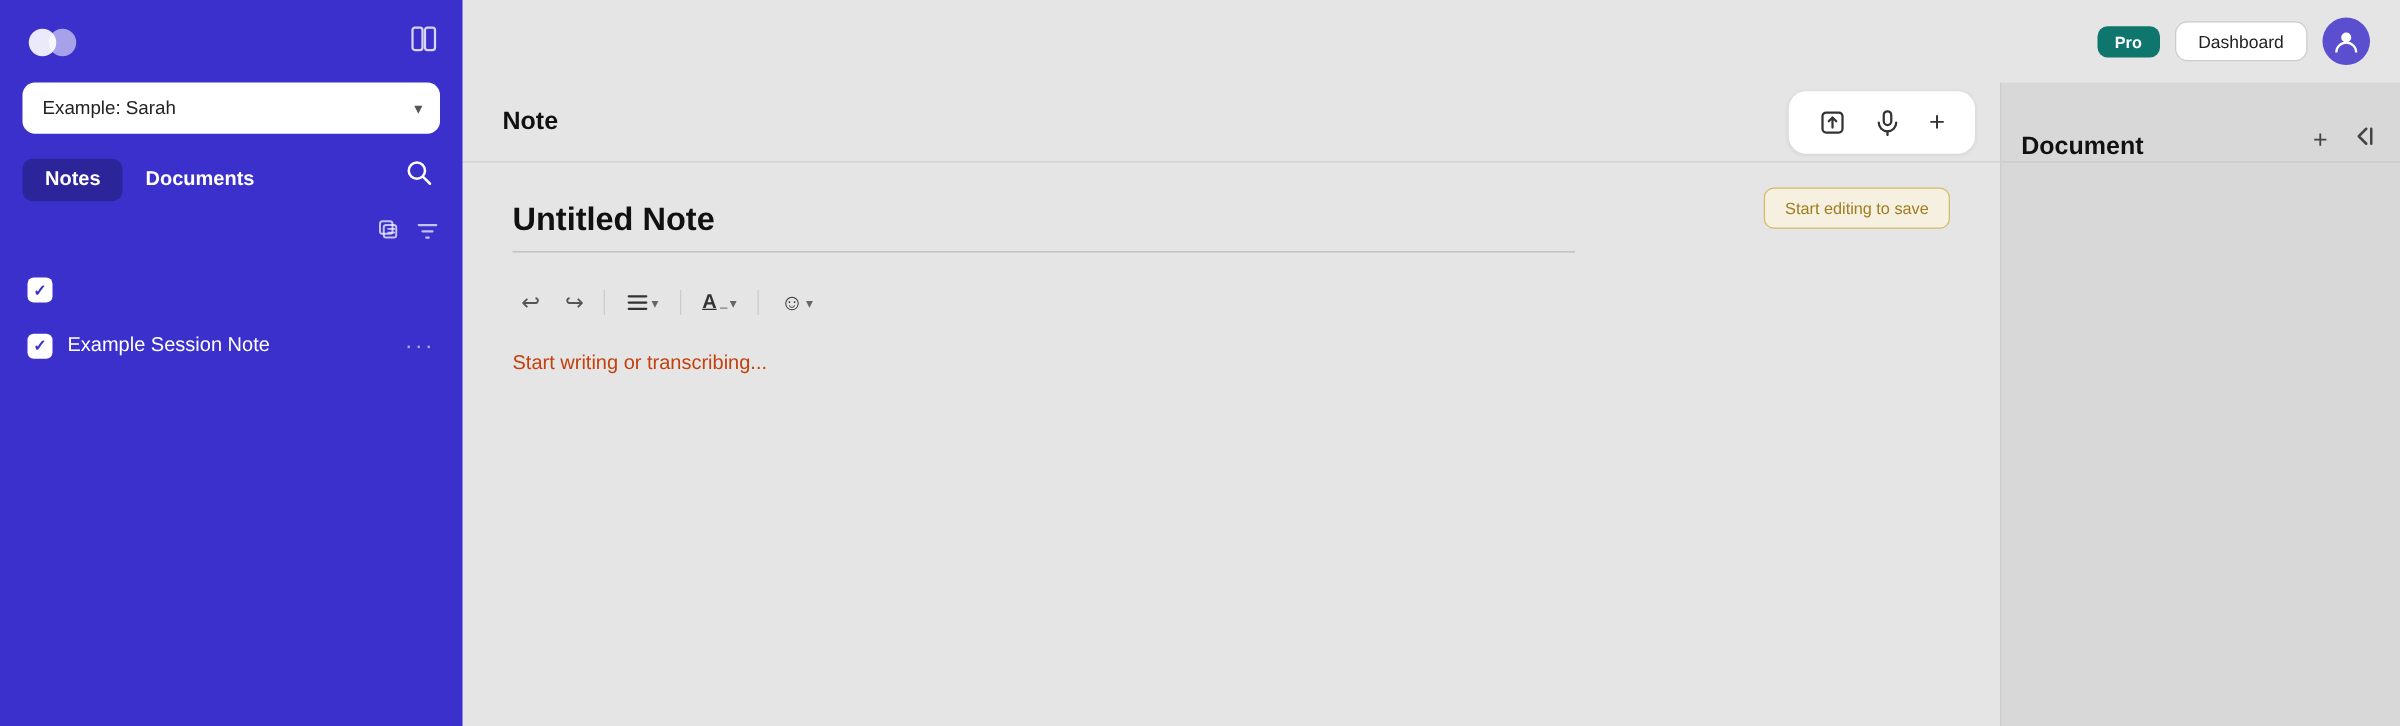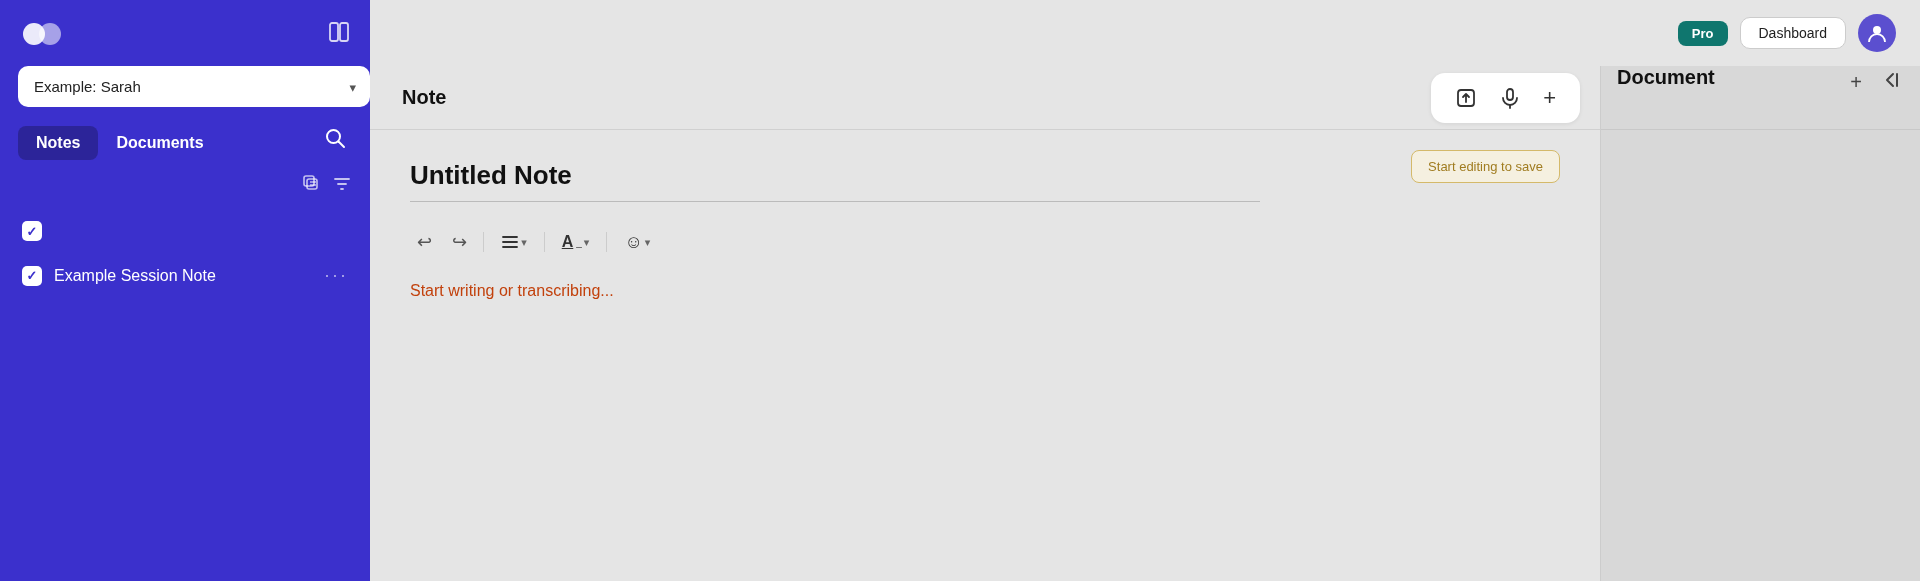--- a/index.html
+++ b/index.html
@@ -36,21 +36,21 @@
       align-items: center;
     }
 
     .sidebar-layout-icon {
       color: rgba(255,255,255,0.7);
       font-size: 20px;
       cursor: pointer;
     }
 
     .sidebar-select-wrapper {
-      margin: 6px 0 14px 18px;
+      margin: 6px 18px 14px 18px;
     }
 
     .sidebar-select {
       width: 100%;
       background: white;
       border: none;
       border-radius: 10px;
       padding: 12px 16px;
       font-size: 15px;
       color: #222;
@@ -359,21 +359,21 @@
       width: 320px;
       min-width: 280px;
       background: #d8d8d8;
       display: flex;
       flex-direction: column;
       border-left: 1px solid #ccc;
     }
 
     .document-header {
       display: flex;
-      align-items: flex-start;
+      align-items: flex-end;
       padding: 0 16px;
       height: 64px;
       border-bottom: 1px solid #c8c8c8;
     }
 
     .document-header-title {
       font-size: 20px;
       font-weight: 700;
       color: #111;
       flex: 1;

